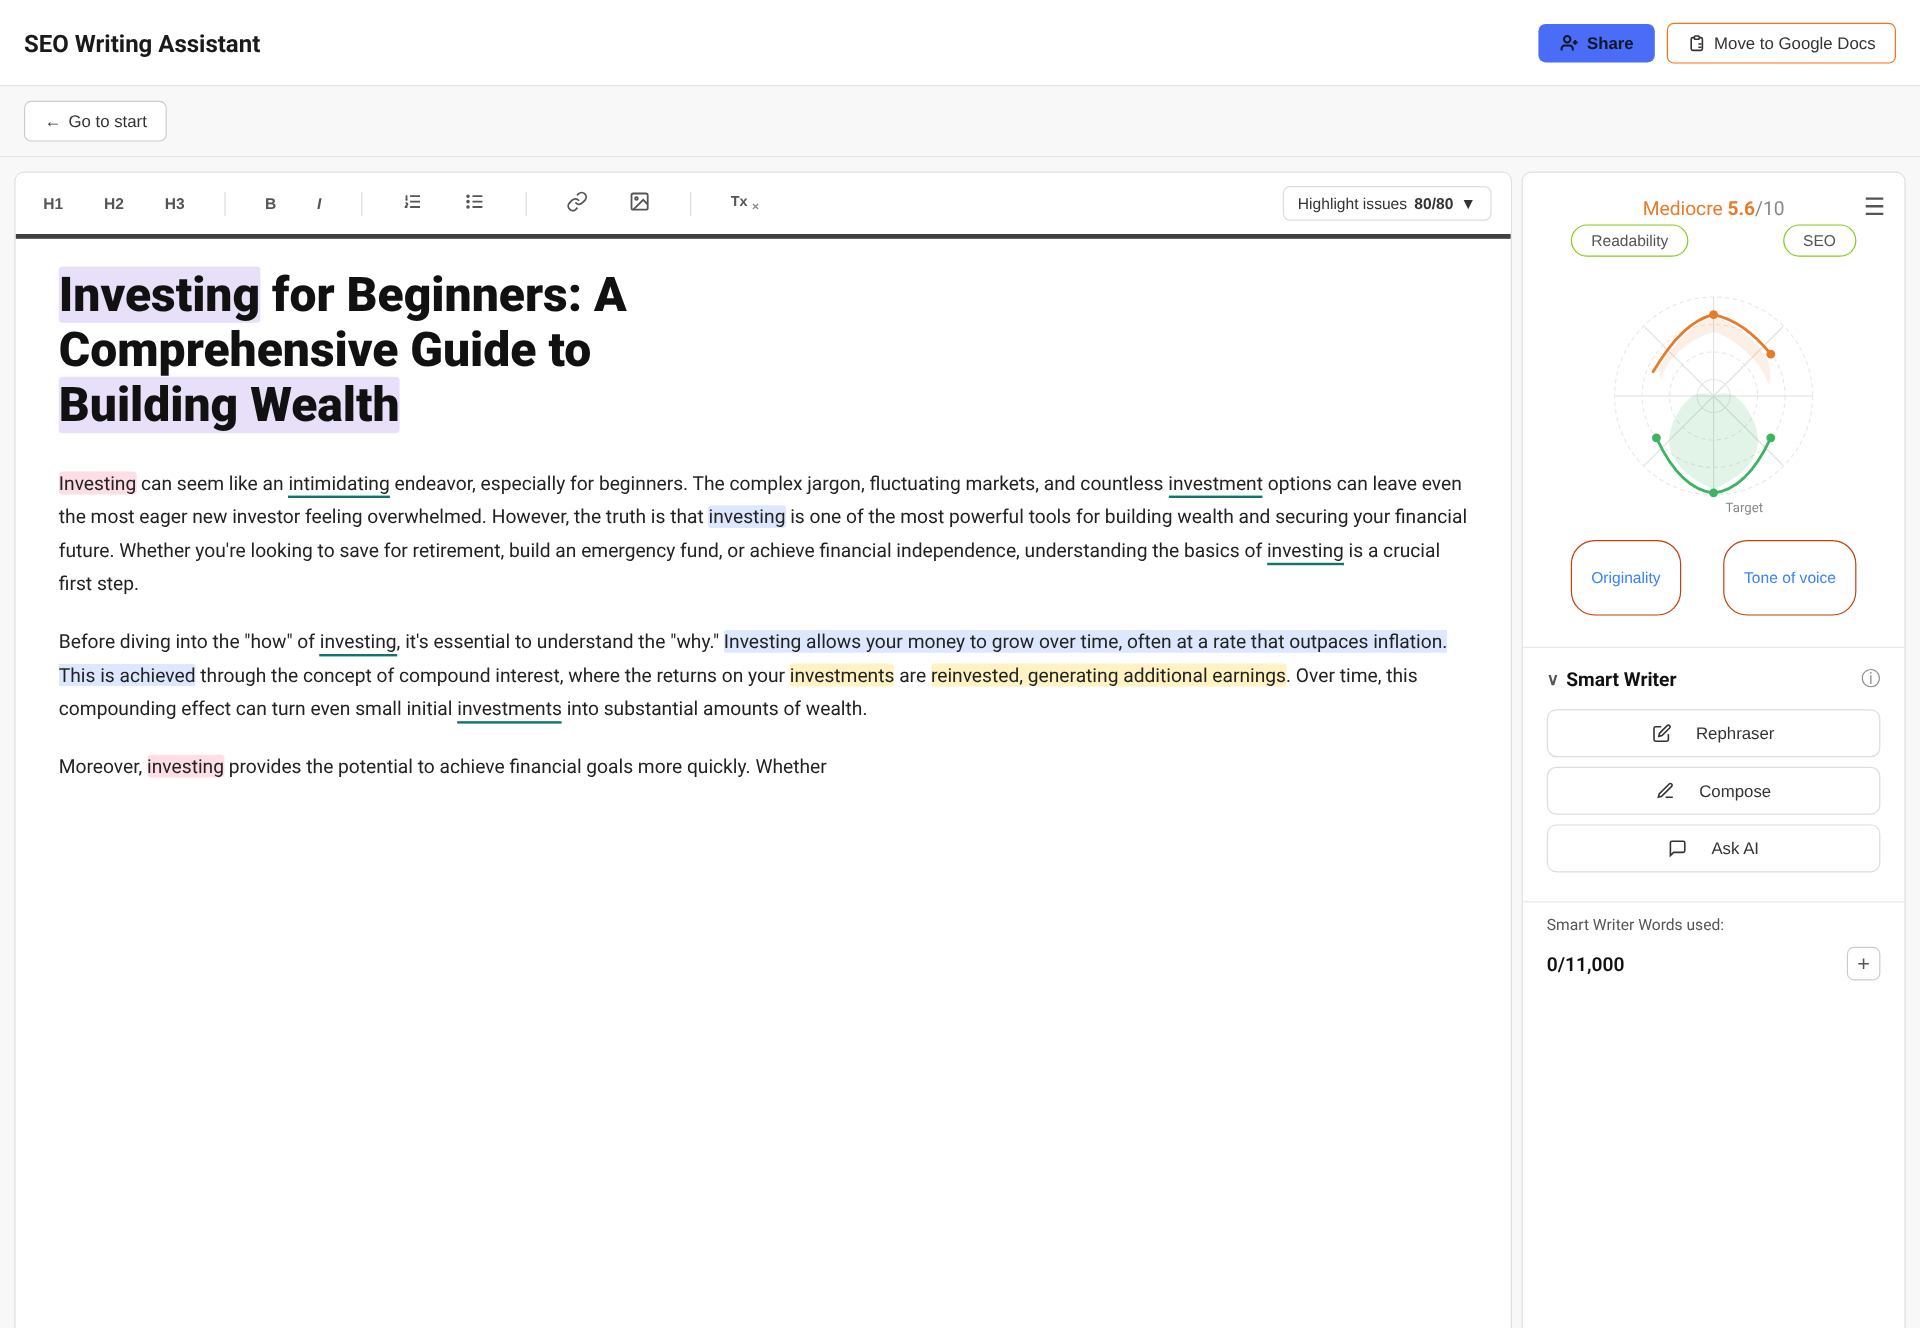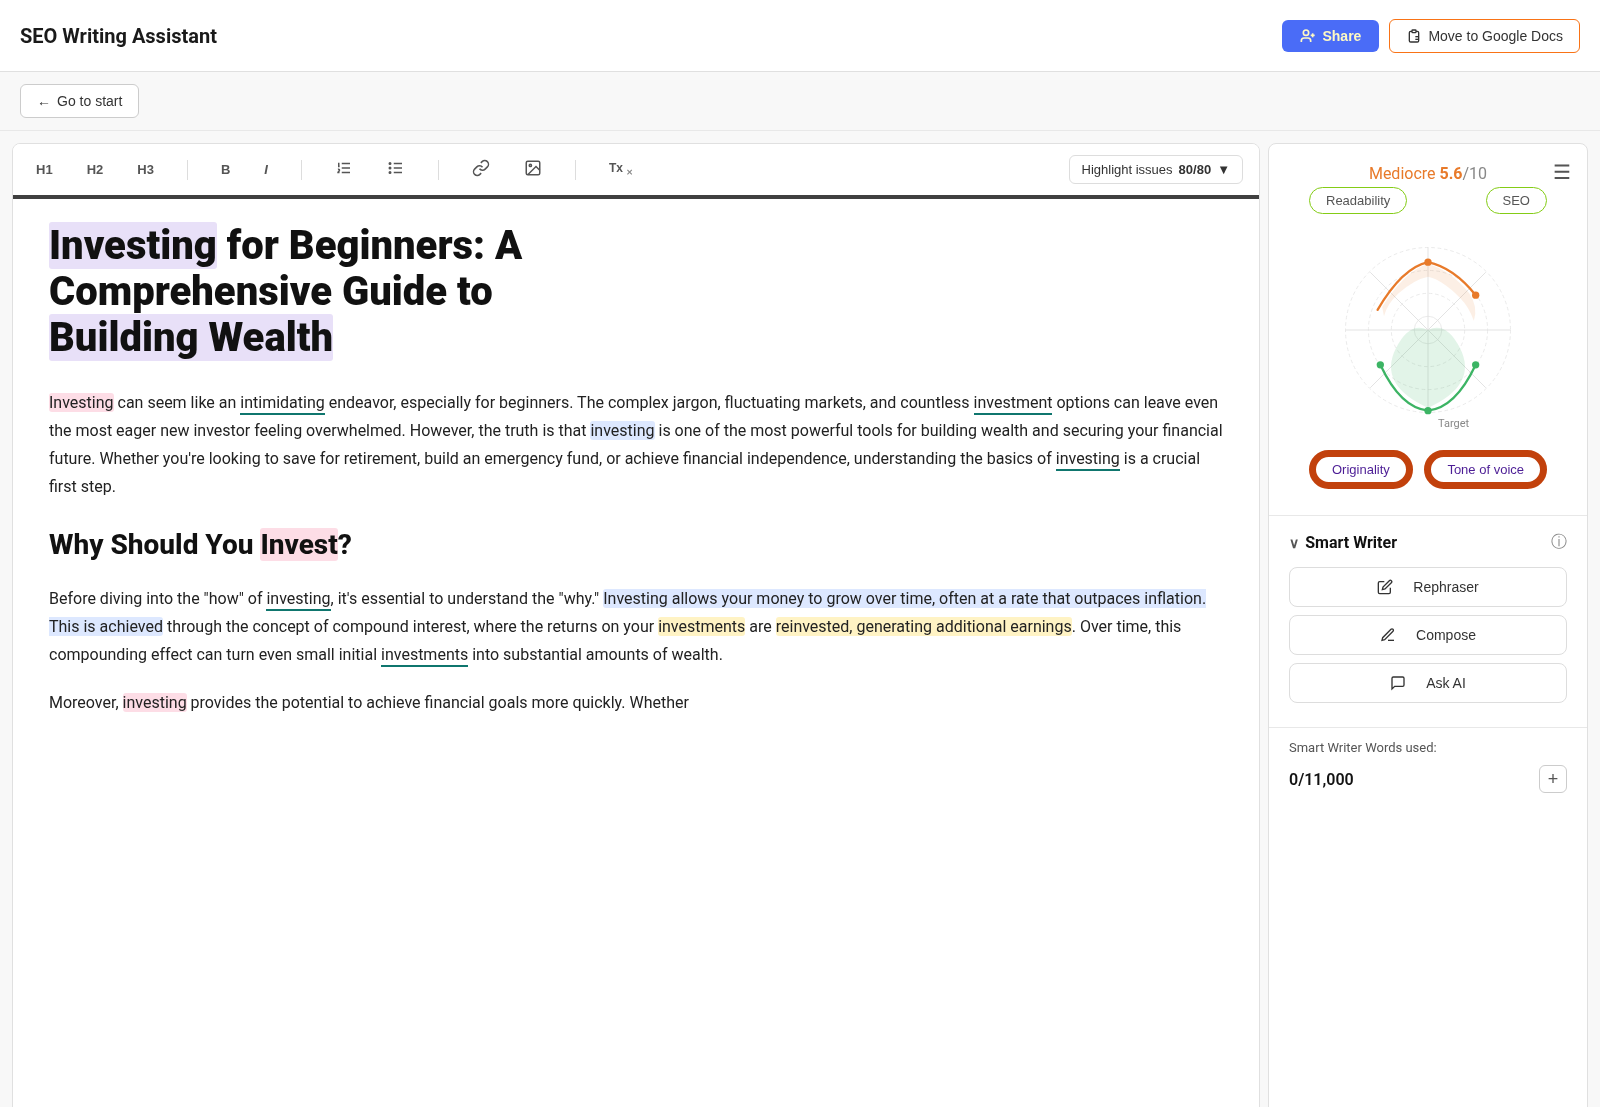--- a/index.html
+++ b/index.html
@@ -20,21 +20,21 @@
       font-weight: 700;
       color: #1a1a1a;
     }
     .header-actions {
       display: flex;
       gap: 10px;
       align-items: center;
     }
     .btn-share {
       background: #4a6cf7;
-      color: #fef9c3;
+      color: #0f172a;
       border: none;
       border-radius: 6px;
       padding: 8px 18px;
       font-size: 14px;
       font-weight: 600;
       cursor: pointer;
       display: flex;
       align-items: center;
       gap: 6px;
     }
@@ -261,25 +261,25 @@
       color: #888;
     }
 
     
     .radar-bottom-tabs {
       display: flex;
       justify-content: space-between;
       padding: 0 20px 16px;
     }
     .radar-bottom-tab {
-      border: 7px solid #c2410c;
+      border: 1px solid #c2410c;
       border-radius: 20px;
-      padding: 5px 16px;
+      padding: 23px 16px;
       font-size: 13px;
-      color: #4c1d95;
+      color: #3b82f6;
       cursor: pointer;
       background: #fff;
     }
 
     
     .smart-writer-section {
       border-top: 1px solid #e8e8e8;
       padding: 16px 20px;
     }
     .smart-writer-header {
@@ -465,23 +465,20 @@
       <h1 class="article-title">
         <span class="highlight-purple">Investing</span> for Beginners: A<br>
         Comprehensive Guide to<br>
         <span class="highlight-purple">Building Wealth</span>
       </h1>
 
       <p class="article-para">
         <span class="highlight-pink">Investing</span> can seem like an <span class="highlight-orange-underline">intimidating</span> endeavor, especially for beginners. The complex jargon, fluctuating markets, and countless <span class="highlight-orange-underline">investment</span> options can leave even the most eager new investor feeling overwhelmed. However, the truth is that <span class="highlight-blue-bg">investing</span> is one of the most powerful tools for building wealth and securing your financial future. Whether you're looking to save for retirement, build an emergency fund, or achieve financial independence, understanding the basics of <span class="highlight-orange-underline">investing</span> is a crucial first step.
       </p>
 
-      <h2 class="article-h2">
-        Why Should You <span class="highlight-pink">Invest</span>?
-      </h2>
 
       <p class="article-para">
         Before diving into the "how" of <span class="highlight-orange-underline">investing</span>, it's essential to understand the "why." <span class="highlight-blue-bg">Investing allows your money to grow over time, often at a rate that outpaces inflation. This is achieved</span> through the concept of compound interest, where the returns on your <span class="highlight-yellow">investments</span> are <span class="highlight-yellow">reinvested, generating additional earnings</span>. Over time, this compounding effect can turn even small initial <span class="highlight-orange-underline">investments</span> into substantial amounts of wealth.
       </p>
 
       <p class="article-para">
         Moreover, <span class="highlight-pink">investing</span> provides the potential to achieve financial goals more quickly. Whether
       </p>
     </div>
   </div>

